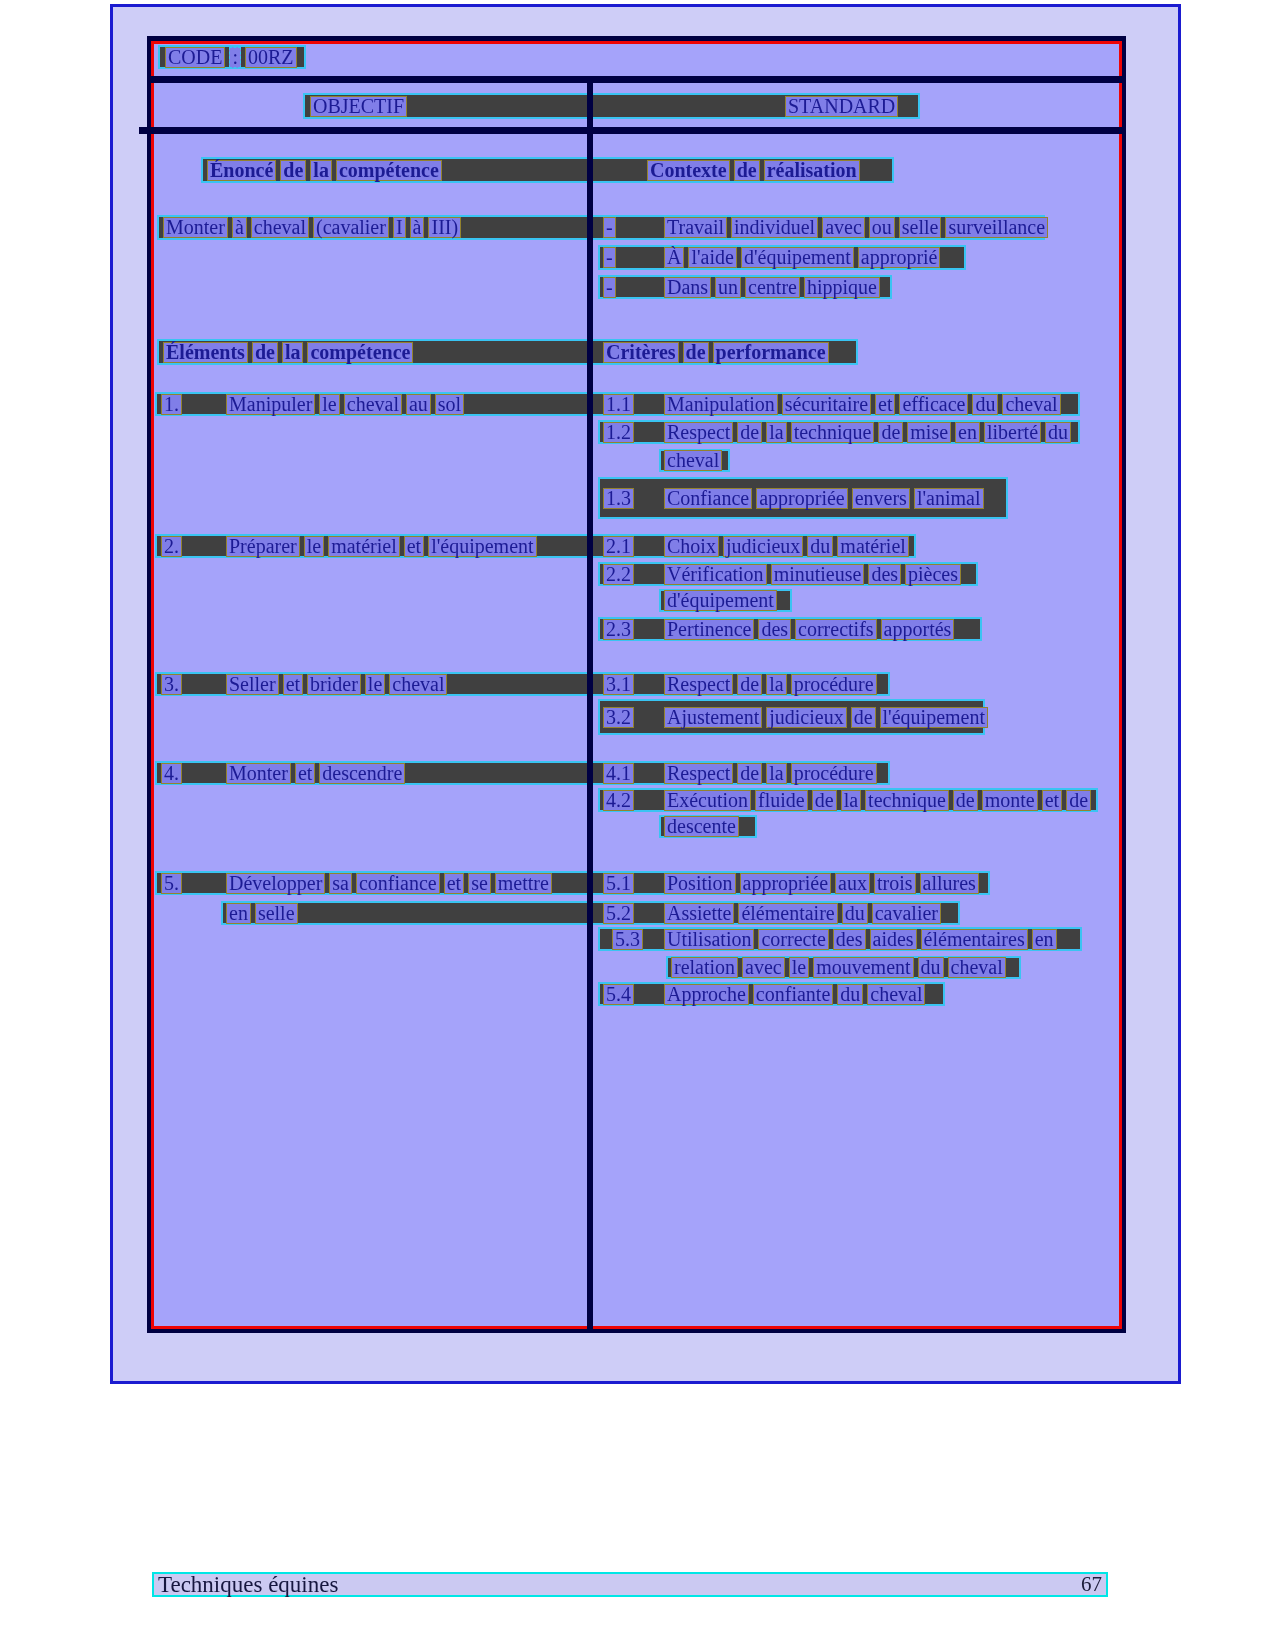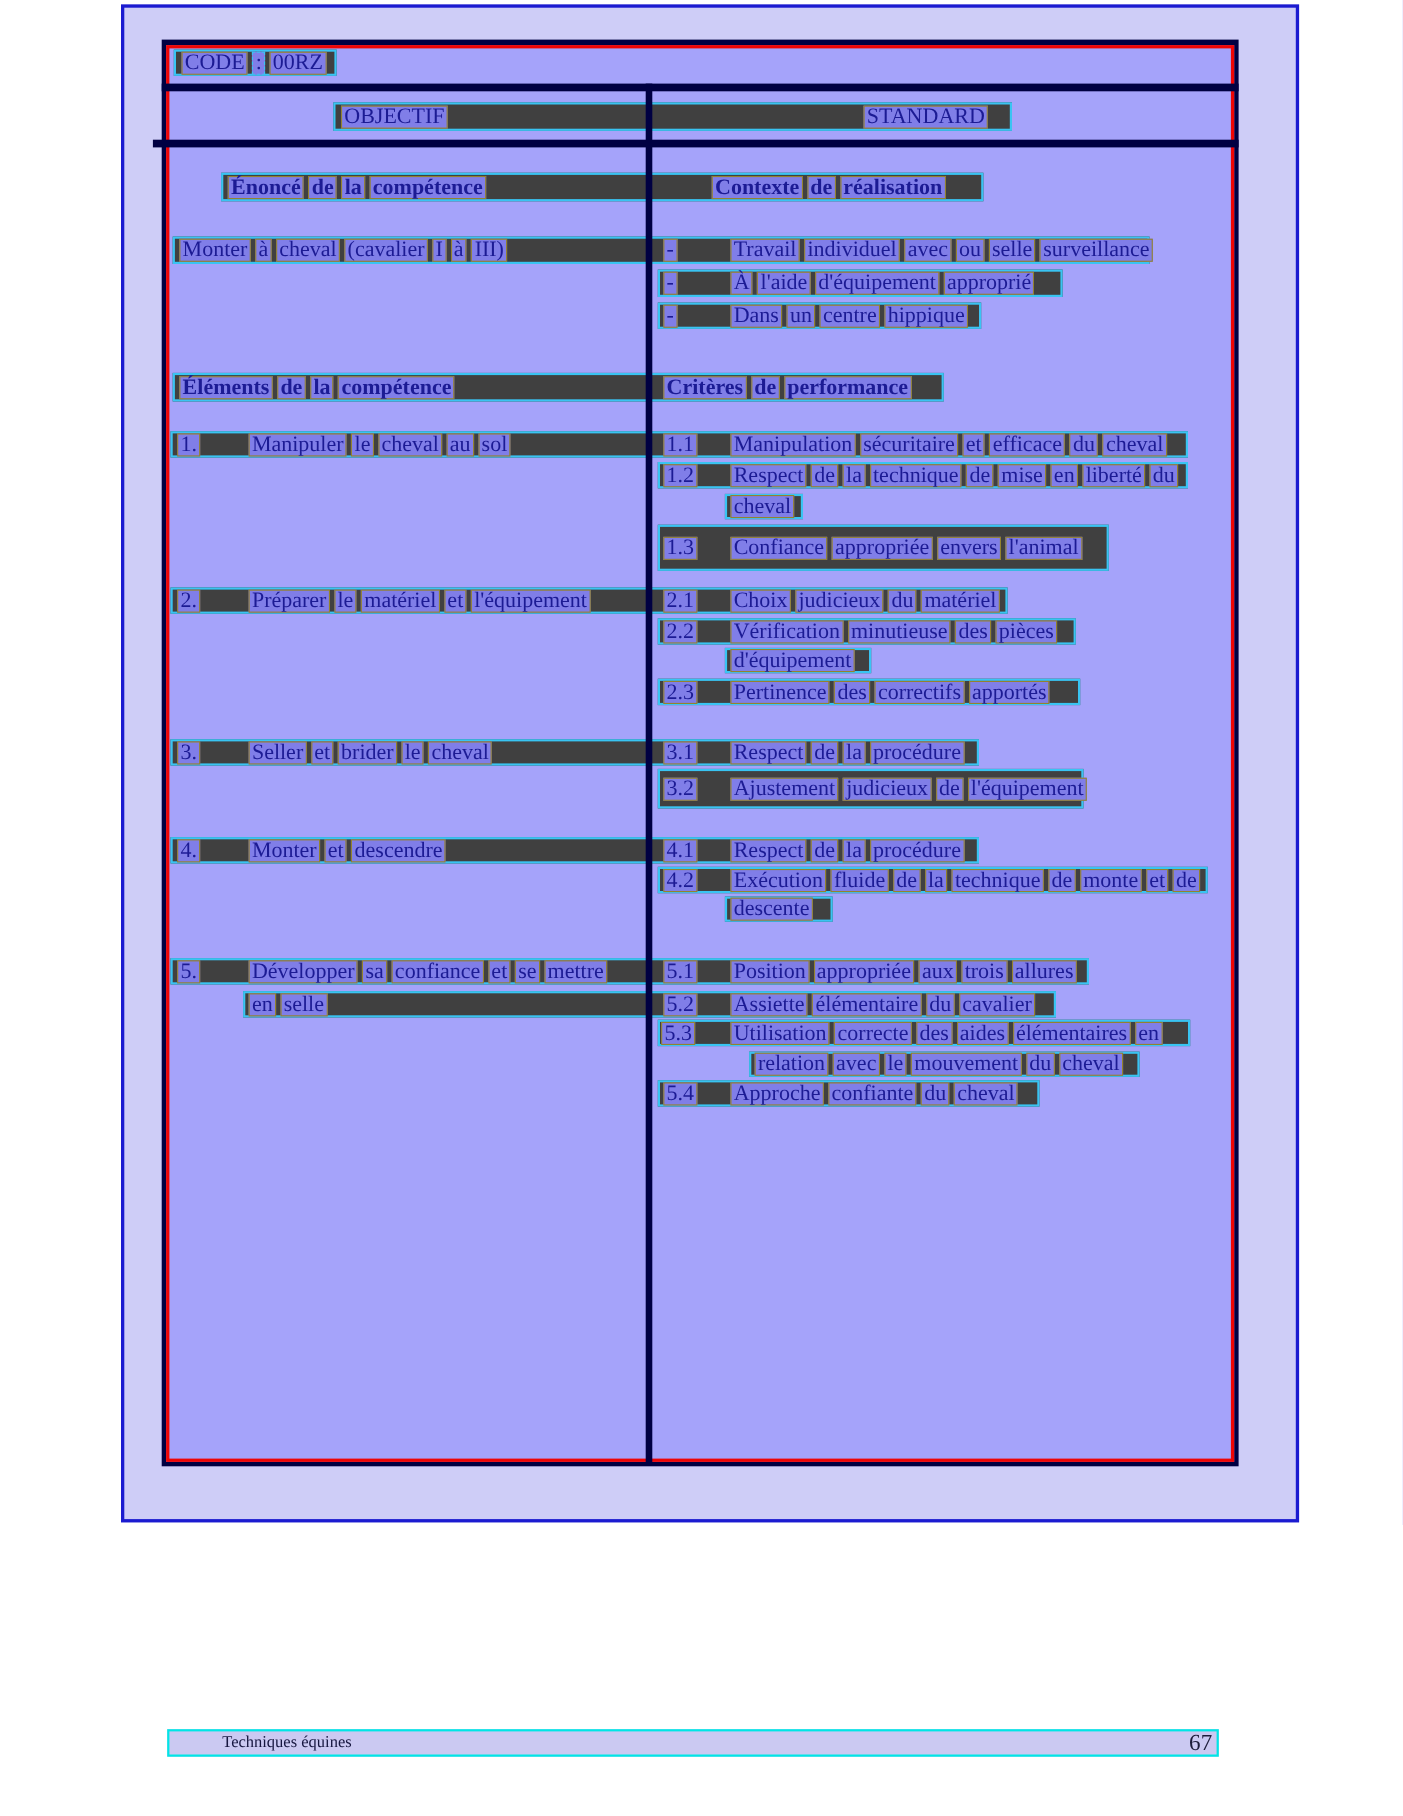--- a/index.html
+++ b/index.html
@@ -25,21 +25,21 @@
   .seg{position:absolute;top:0;bottom:0;display:inline-flex;align-items:center;gap:4px;white-space:nowrap;}
   .word{display:inline-block;background:#807ee8;border:1px solid #93822e;
         padding:0 2px;color:#1c1b94;font-size:20px;line-height:19px;white-space:pre;}
   .line.bold .word{font-weight:bold;}
   .word.colon{border:1px dashed #39c4f2;}
   
   .footer-bar{position:absolute;left:152px;top:1572px;width:956px;height:25px;
               background:#cbc9f2;border:2px solid #00e6e6;box-sizing:border-box;
               display:flex;align-items:center;justify-content:space-between;
               padding:0 4px;z-index:3;}
-  .footer-text{font-size:15px;color:#16163f;flex:1;margin-left:44px;}
+  .footer-text{font-size:23px;color:#16163f;flex:1;}
   .footer-left{text-align:left;}
   .footer-right{text-align:right;}
   .footer-page{font-size:21px;color:#1c1c3a;flex:0 0 auto;}
 </style>
 </head>
 <body>
 
 <div class="page">
 
   <div class="outer-box"></div>
@@ -345,33 +345,33 @@
           <span class="word">5.2</span>
         </span>
         <span class="seg" style="left: 441px;">
           <span class="word">Assiette</span>
           <span class="word">élémentaire</span>
           <span class="word">du</span>
           <span class="word">cavalier</span>
         </span>
       </div>
       <div class="line" style="left: 598px; top: 927px; width: 484px; height: 24px;">
-        <span class="seg" style="left: 1px;">
+        <span class="seg" style="left: 12px;">
           <span class="word">5.3</span>
         </span>
         <span class="seg" style="left: 64px;">
           <span class="word">Utilisation</span>
           <span class="word">correcte</span>
           <span class="word">des</span>
           <span class="word">aides</span>
           <span class="word">élémentaires</span>
           <span class="word">en</span>
         </span>
       </div>
-      <div class="line" style="left: 681px; top: 956px; width: 355px; height: 23px;">
+      <div class="line" style="left: 666px; top: 956px; width: 355px; height: 23px;">
         <span class="seg" style="left: 3px;">
           <span class="word">relation</span>
           <span class="word">avec</span>
           <span class="word">le</span>
           <span class="word">mouvement</span>
           <span class="word">du</span>
           <span class="word">cheval</span>
         </span>
       </div>
       <div class="line" style="left: 598px; top: 982px; width: 347px; height: 24px;">

